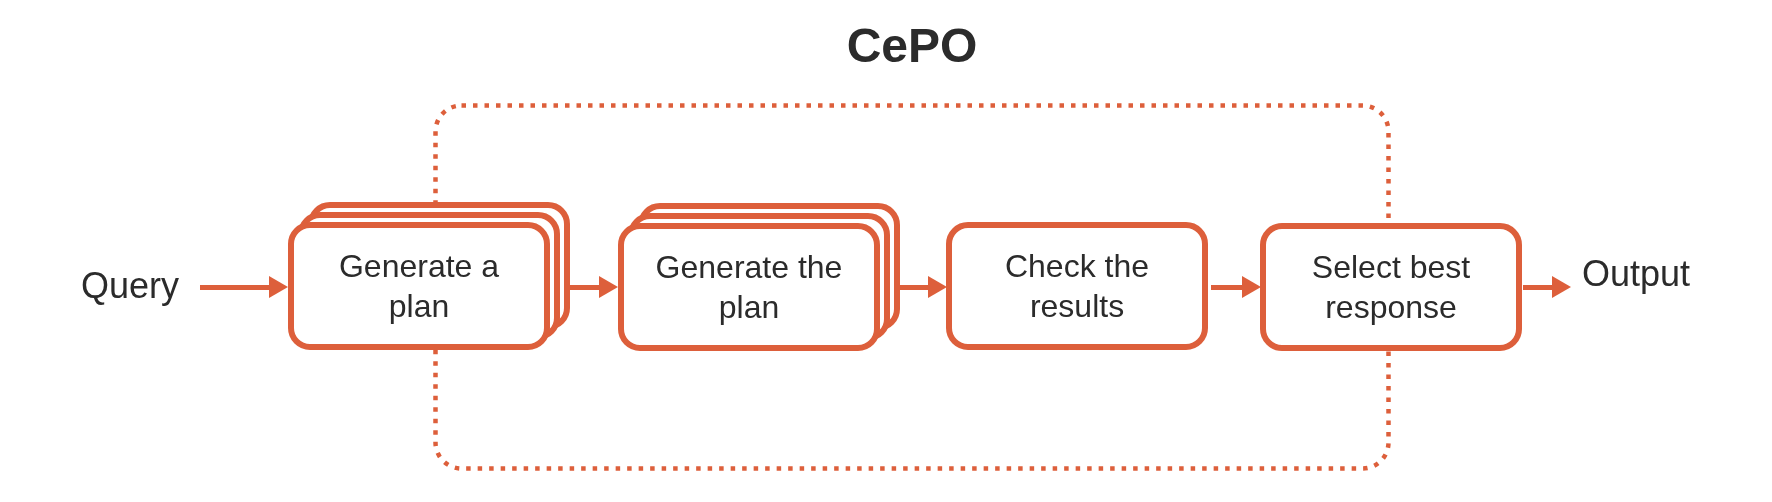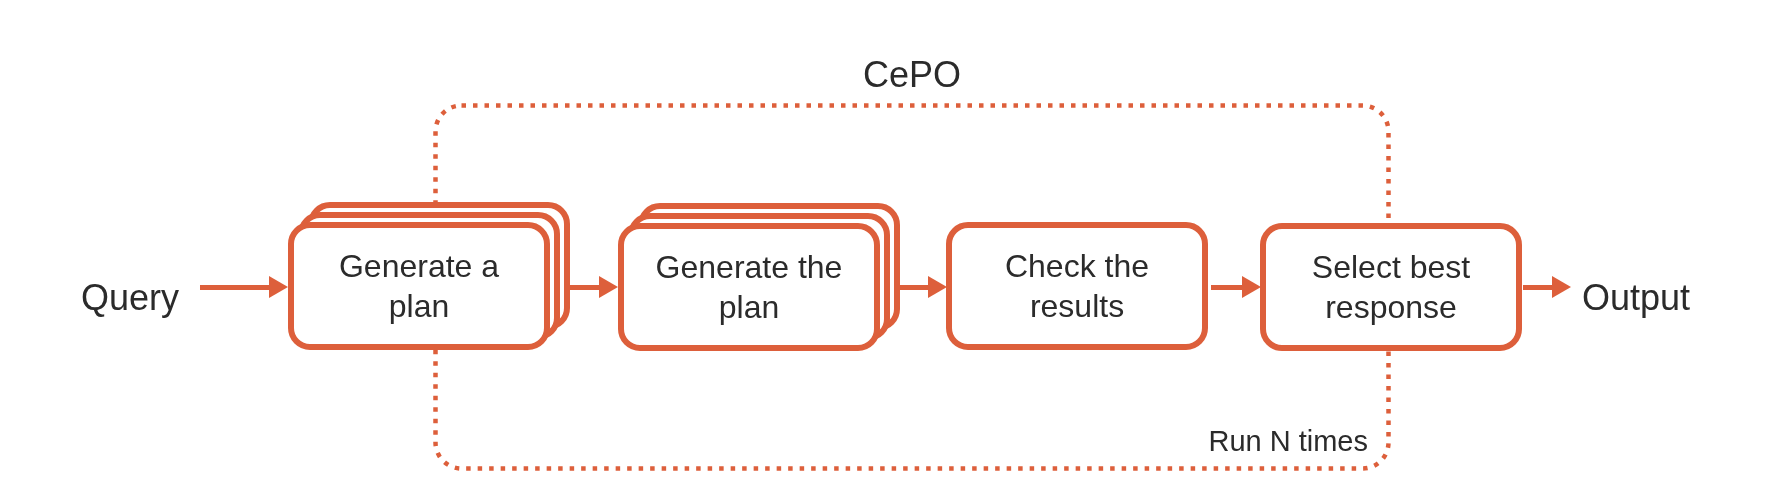--- a/index.html
+++ b/index.html
@@ -30,28 +30,29 @@
     stroke-dasharray:4.5 7;
   }
   
   .io-label{
     position:absolute;
     font-size:36px;
     line-height:44px;
     color:var(--ink);
     white-space:nowrap;
   }
-  .query-label{ left:40px; top:264px; width:180px; text-align:center;margin-top:12px; }
-  .output-label{ left:1582px; top:276px; text-align:left; }
+  .query-label{ left:40px; top:264px; width:180px; text-align:center; }
+  .output-label{ left:1582px; top:252px; text-align:left; }
   .cepo-label{
     position:absolute;
-    left:433px; top:53px; width:958px;
+    left:433px; top:24px; width:958px;
     text-align:center;
-    font-size:36px; line-height:44px;
+    font-size:48px; line-height:44px;
     color:var(--ink);
+    font-weight:bold;
   }
   .run-label{
     position:absolute;
     left:1060px; top:423px; width:308px;
     text-align:right;
     font-size:29px; line-height:36px;
     color:var(--ink);
     white-space:nowrap;
   }
   
@@ -102,21 +103,20 @@
 <body>
 
 <div class="canvas">
 
   <svg class="loop-svg" viewBox="0 0 958 368" xmlns="http://www.w3.org/2000/svg" aria-hidden="true">
     <rect x="2.5" y="2.5" width="953" height="363" rx="26" ry="26"></rect>
   </svg>
 
   <div class="cepo-label">CePO</div>
 
-  <div class="run-label">Run N times</div>
 
   <div class="io-label query-label">Query</div>
 
   <div class="arrow arrow-1">
     <div class="arrow-line"></div>
     <div class="arrow-head"></div>
   </div>
   <div class="arrow arrow-2">
     <div class="arrow-line"></div>
     <div class="arrow-head"></div>

